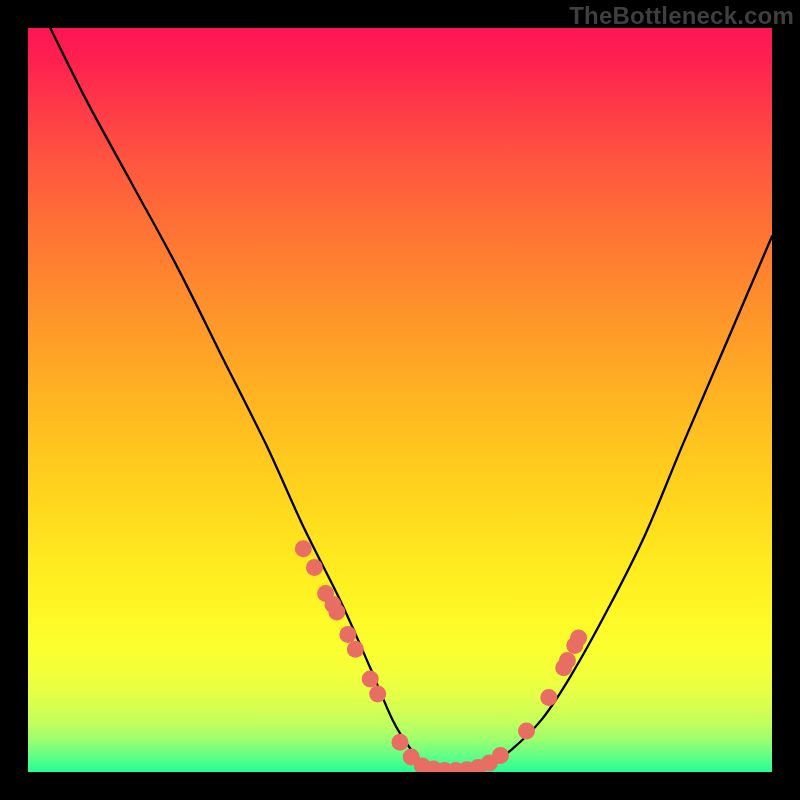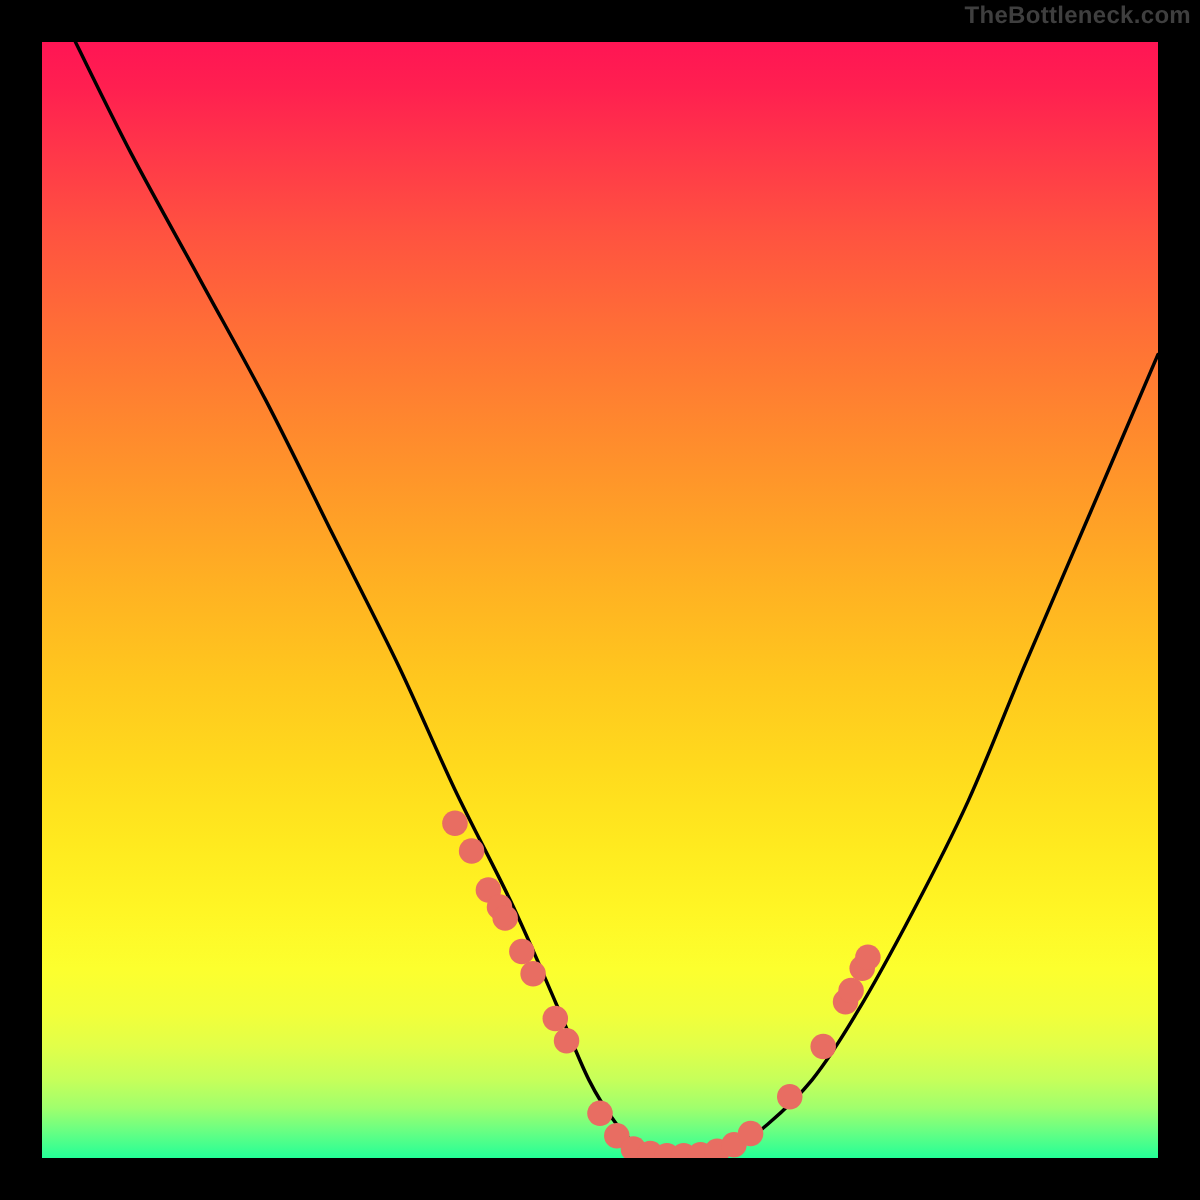--- a/index.html
+++ b/index.html
@@ -15,21 +15,21 @@
     position: relative;
     width: 800px;
     height: 800px;
     background: #000;
   }
   .watermark {
     position: absolute;
     top: 2px;
     right: 6px;
     color: #3f3f3f;
-    font-size: 16px;
+    font-size: 24px;
     font-weight: 600;
     letter-spacing: 0.2px;
     z-index: 10;
   }
   .plot-area {
     position: absolute;
     left: 28px;
     top: 28px;
     width: 744px;
     height: 744px;

